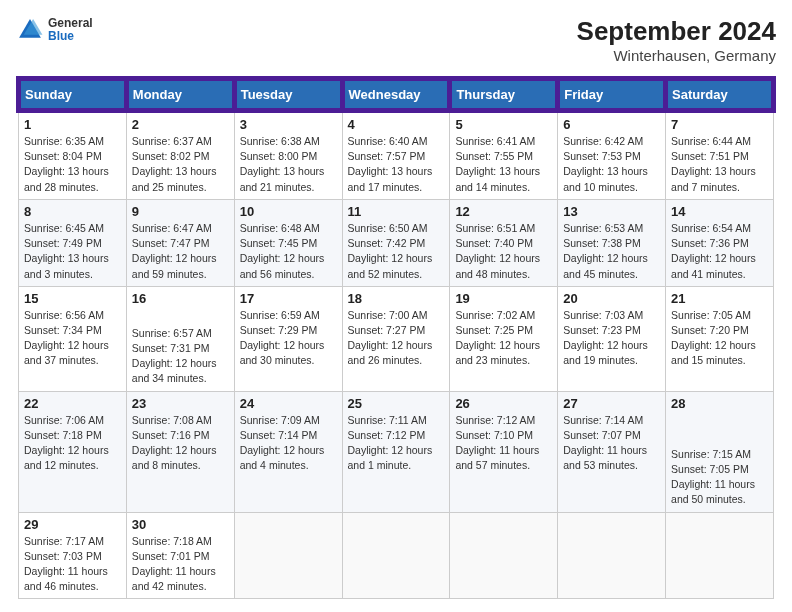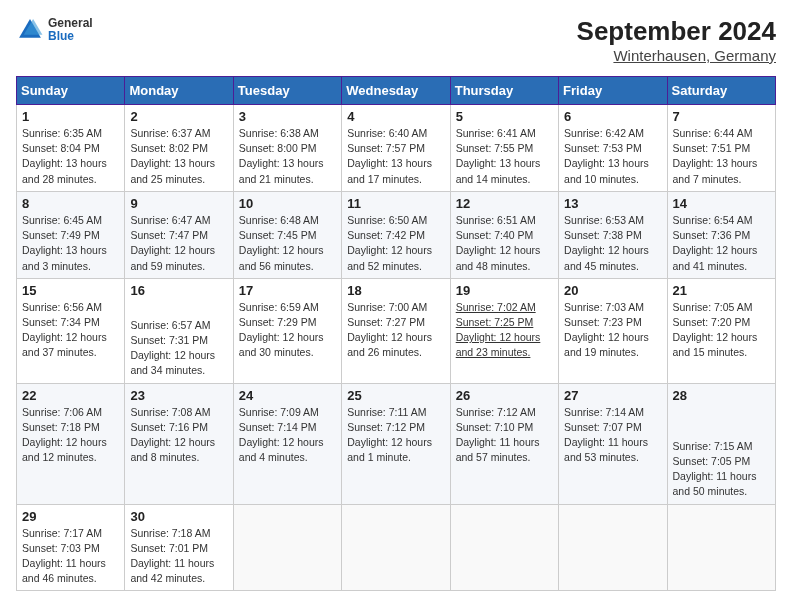--- a/index.html
+++ b/index.html
@@ -36,35 +36,34 @@
       text-align: right;
     }
     .month-title {
       font-size: 26px;
       font-weight: bold;
       color: #222;
     }
     .location {
       font-size: 15px;
       color: #444;
-      text-decoration: underline;
     }
     table {
       width: 100%;
       border-collapse: collapse;
       font-size: 11px;
     }
     thead th {
       background: #2a6db5;
       color: #fff;
       padding: 6px 4px;
       text-align: left;
       font-size: 13px;
       font-weight: bold;
-      border: 1px solid #4c1d95;
+      border: 5px solid #4c1d95;
     }
     tbody td {
       border: 1px solid #ccc;
       vertical-align: top;
       padding: 4px 5px;
       width: 14.28%;
       min-height: 70px;
       background: #fff;
     }
     tbody tr:nth-child(even) td {
@@ -245,21 +244,21 @@
         </td>
         <td>
           <span class="day-num">18</span>
           <div class="day-info" style="white-space: pre-line;">Sunrise: 7:00 AM
 Sunset: 7:27 PM
 Daylight: 12 hours
 and 26 minutes.</div>
         </td>
         <td>
           <span class="day-num">19</span>
-          <div class="day-info" style="white-space: pre-line; text-decoration: underline;">Sunrise: 7:02 AM
+          <div class="day-info" style="white-space: pre-line;">Sunrise: 7:02 AM
 Sunset: 7:25 PM
 Daylight: 12 hours
 and 23 minutes.</div>
         </td>
         <td>
           <span class="day-num">20</span>
           <div class="day-info" style="white-space: pre-line;">Sunrise: 7:03 AM
 Sunset: 7:23 PM
 Daylight: 12 hours
 and 19 minutes.</div>

